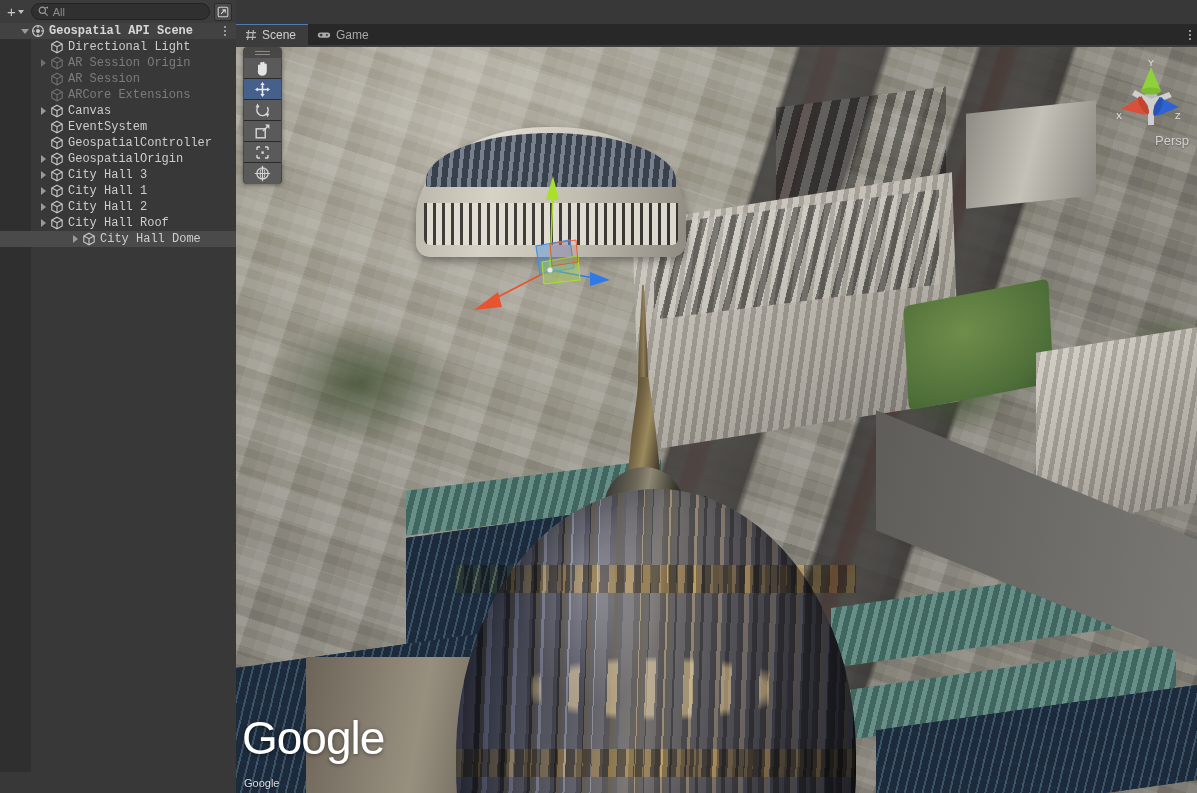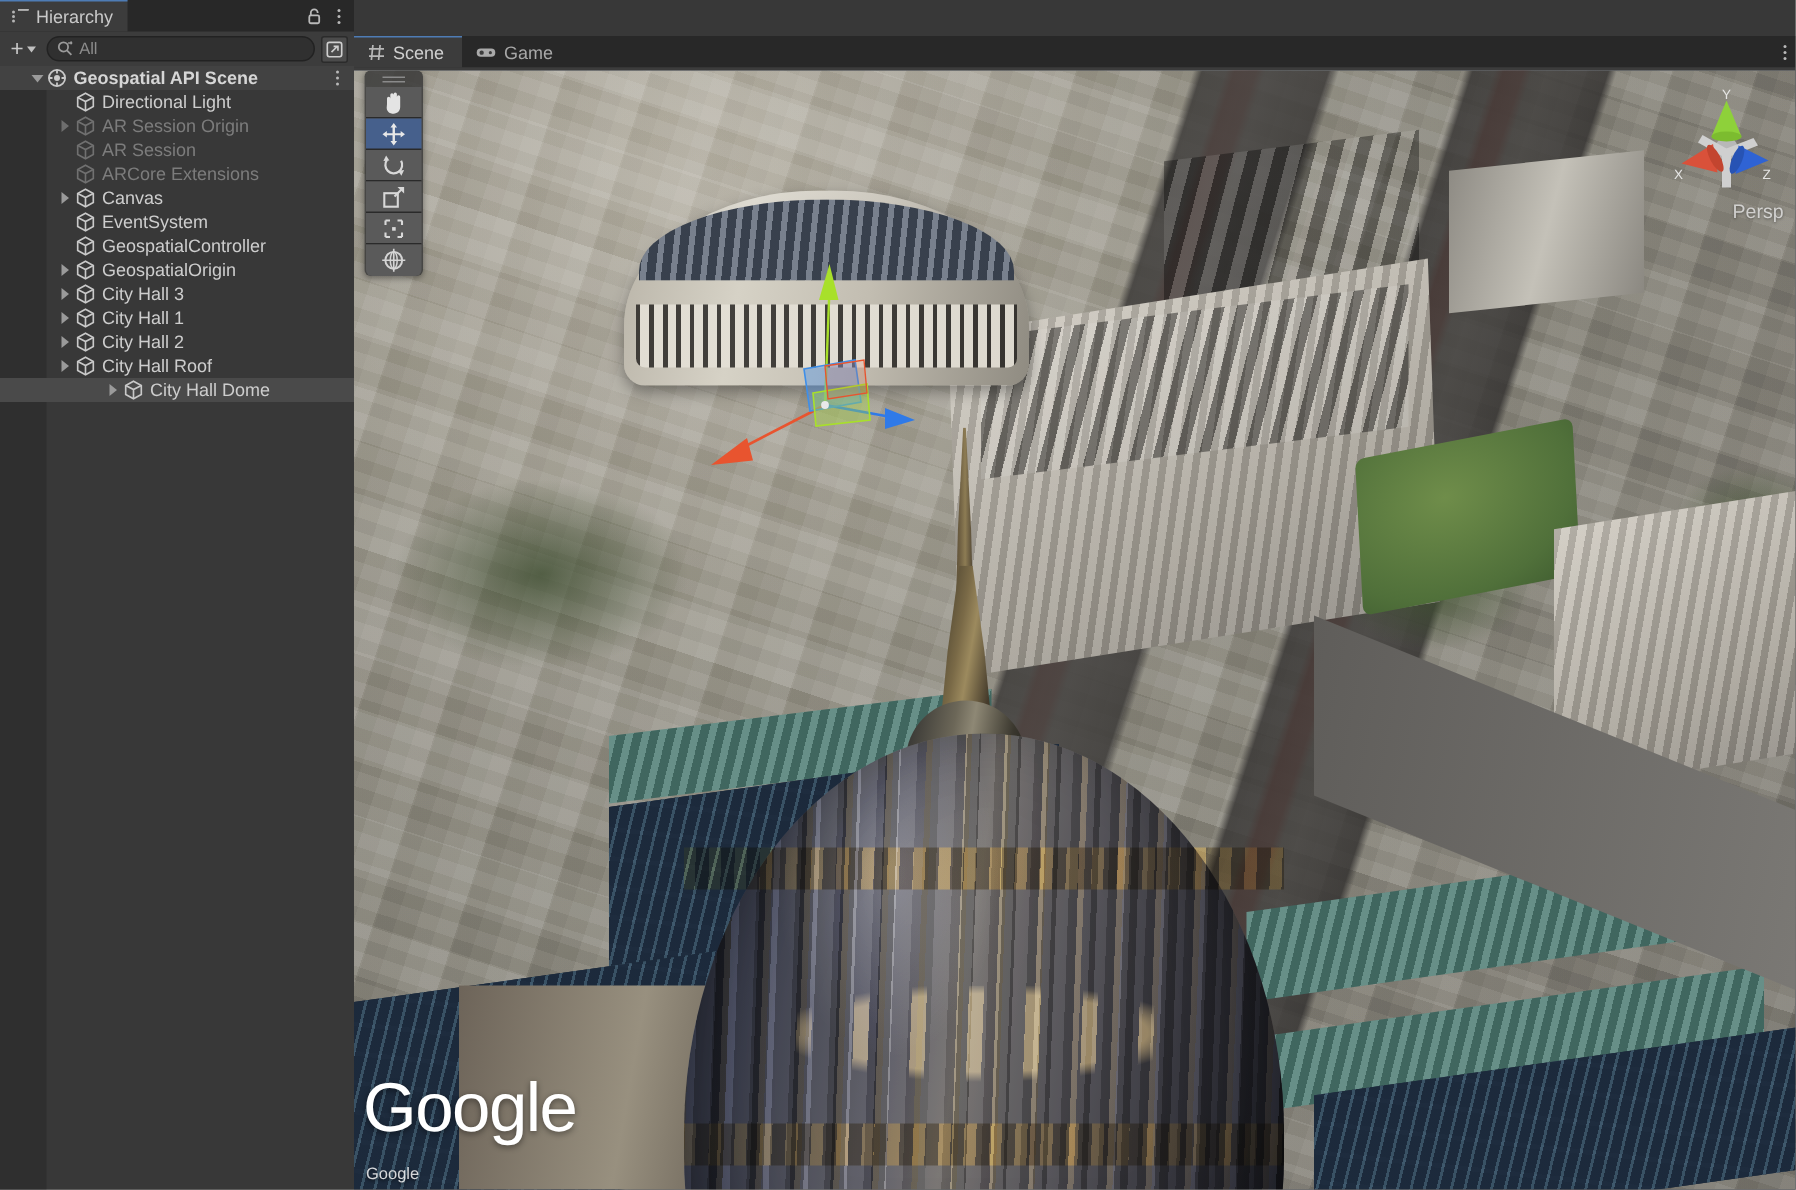--- a/index.html
+++ b/index.html
@@ -95,21 +95,21 @@
   }
   .h-row .twisty .tri-right {
     width:0;height:0;border-top:4px solid transparent;border-bottom:4px solid transparent;
     border-left:5px solid #9a9a9a;
   }
   .h-row .twisty .tri-down {
     width:0;height:0;border-left:4px solid transparent;border-right:4px solid transparent;
     border-top:5px solid #9a9a9a;
   }
   .h-row .nodeicon { width:14px;height:14px;flex:0 0 auto;margin-right:4px; }
-  .h-row .nodelabel { font-size:12px; color:#cdcdcd; }
+  .h-row .nodelabel { font-size:12px; color:#cdcdcd;font-family:Liberation Mono, monospace; }
   .h-row.dim .nodelabel { color:#7c7c7c; }
   .h-row.root .nodelabel { color:#d6d6d6; }
   .h-row .rowkebab {
     position:absolute; right:6px; top:1px;
     width:10px;height:14px;display:flex;flex-direction:column;align-items:center;
     justify-content:center;gap:2px;
   }
   .h-row .rowkebab span { width:2px;height:2px;background:#b9b9b9;border-radius:50%; }
 
   
@@ -337,46 +337,20 @@
 
   svg { display:block; overflow:visible; }
 </style>
 </head>
 <body>
 
 <div id="app">
 
   <div id="hierarchy-panel">
 
-    <div class="h-tabbar">
-      <div class="h-tab">
-        <span class="icon-hierarchy-list">
-          <b></b>
-            <b></b>
-            <b></b>
-            <i></i>
-            <i></i>
-            <i></i>
-        </span>
-        <span class="h-tab-label">Hierarchy</span>
-      </div>
-      <div class="h-tab-actions">
-        <span class="ico-lock">
-          <svg width="13" height="13" viewBox="0 0 13 13">
-            <path d="M4.2 6.4V4.6a2.3 2.3 0 0 1 4.6 0" fill="none" stroke="#b9b9b9" stroke-width="1.2"></path>
-            <rect x="3.2" y="6.3" width="6.6" height="5.2" rx="1" fill="none" stroke="#b9b9b9" stroke-width="1.2"></rect>
-          </svg>
-        </span>
-        <span class="ico-kebab">
-          <span></span>
-            <span></span>
-            <span></span>
-        </span>
-      </div>
-    </div>
 
     <div class="h-searchrow">
       <div class="h-plus">
         <span class="plus-glyph">+</span>
         <span class="caret-sm"></span>
       </div>
       <div class="h-searchbox">
         <span class="magnifier">
           <svg width="11" height="11" viewBox="0 0 11 11">
             <circle cx="4.3" cy="4.3" r="3.1" fill="none" stroke="#9a9a9a" stroke-width="1.2"></circle>

